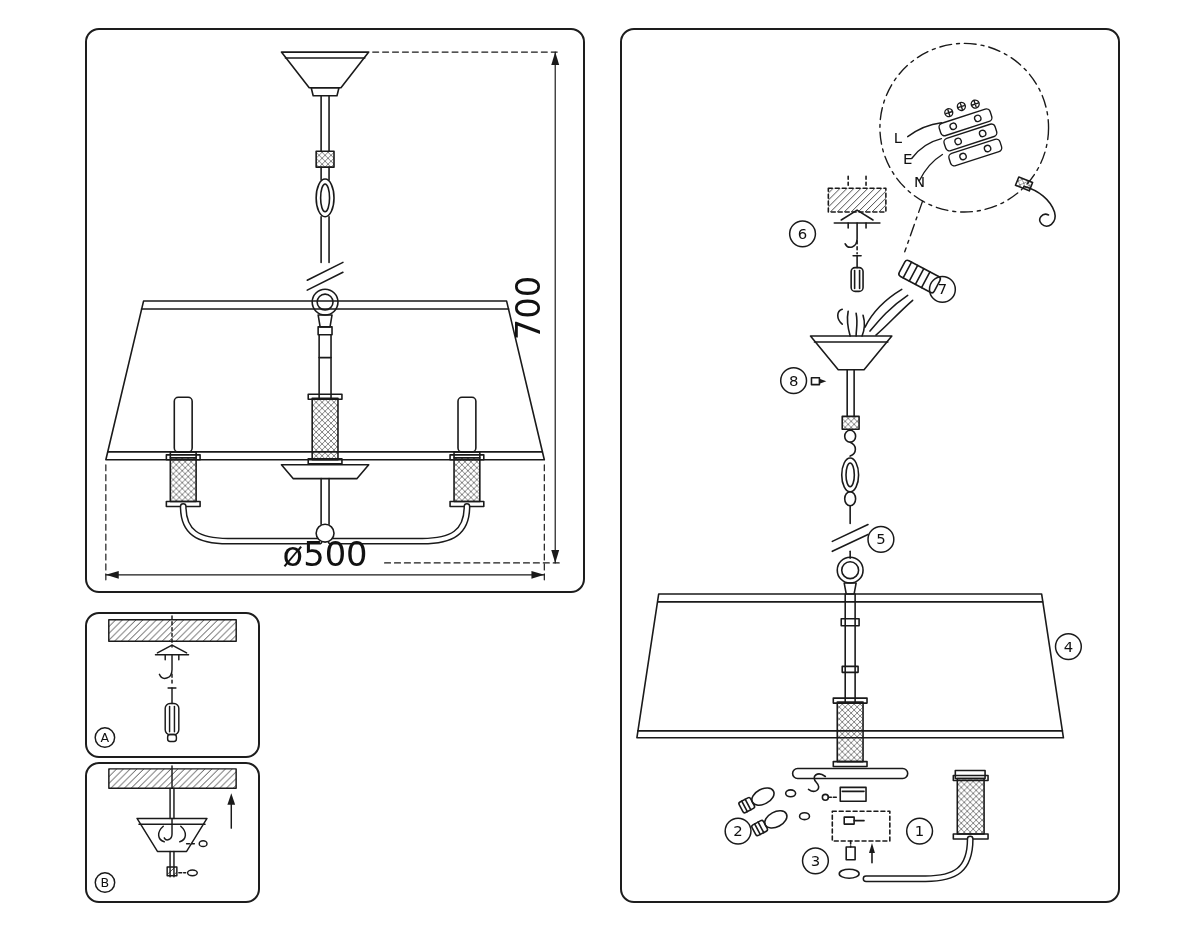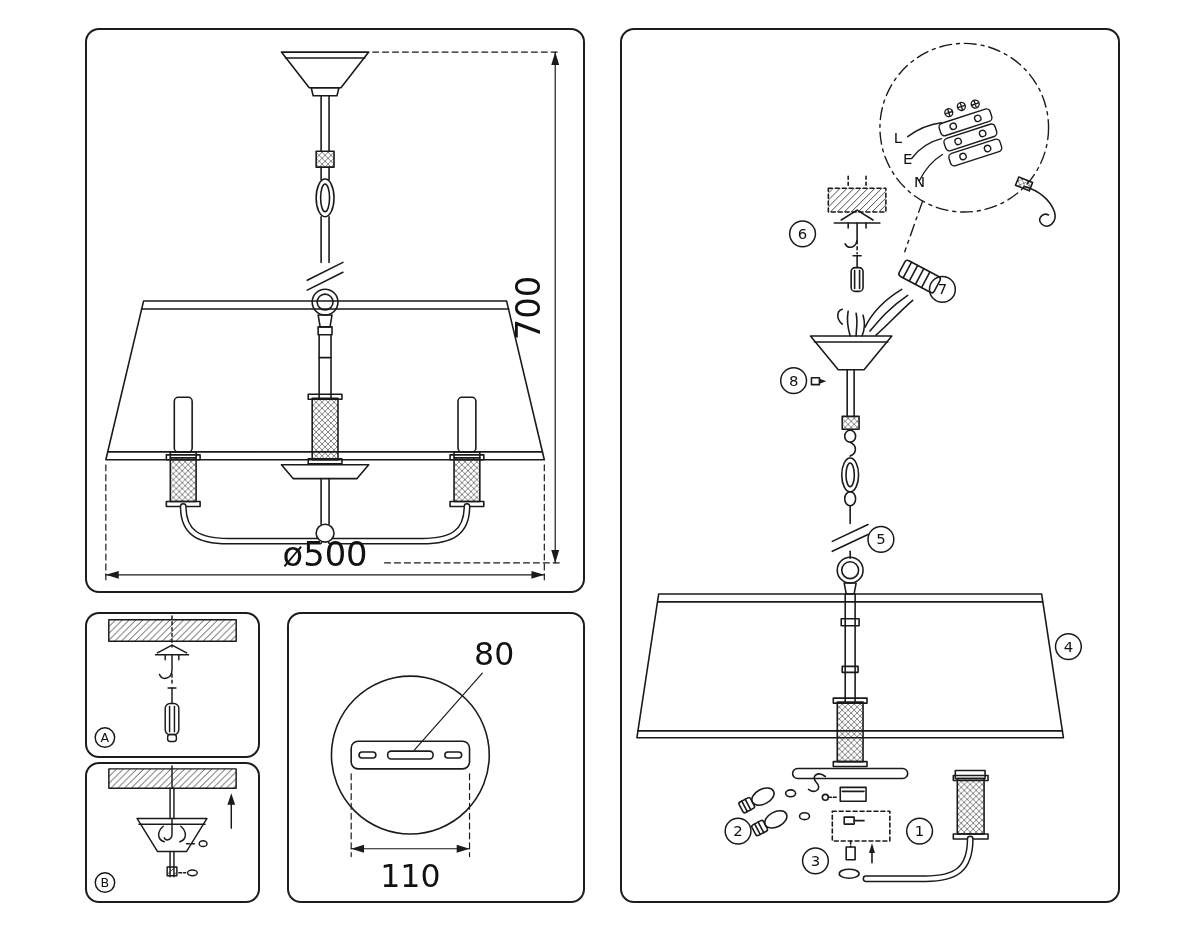--- a/index.html
+++ b/index.html
@@ -214,45 +214,20 @@
           <ellipse cx="108" cy="112" rx="5" ry="3"></ellipse>
         </g>
         <g>
           <circle cx="18" cy="122" r="10"></circle>
           <text x="18" y="127" font-size="13" text-anchor="middle">B</text>
         </g>
       </g>
     </svg>
   </div>
 
-  <div class="panel" id="panel-plate">
-    <svg viewBox="0 0 298 291">
-      <g stroke="#1a1a1a" fill="none" stroke-width="1.6" stroke-linecap="round" stroke-linejoin="round">
-        <g>
-          <circle cx="123" cy="143" r="80"></circle>
-          <rect x="63" y="129" width="120" height="28" rx="7"></rect>
-          <rect x="100" y="139" width="46" height="8" rx="3.5"></rect>
-          <rect x="71" y="140" width="17" height="6" rx="3"></rect>
-          <rect x="158" y="140" width="17" height="6" rx="3"></rect>
-        </g>
-        <g stroke-width="1.2">
-          <line x1="196" y1="60" x2="127" y2="138"></line>
-        </g>
-        <text x="208" y="52" font-size="32" text-anchor="middle">80</text>
-        <g stroke-width="1.2">
-          <line x1="63" y1="162" x2="63" y2="246" stroke-dasharray="6 4"></line>
-          <line x1="183" y1="162" x2="183" y2="246" stroke-dasharray="6 4"></line>
-          <line x1="63" y1="238" x2="183" y2="238"></line>
-          <path d="M63 238 L76 234 L76 242 Z" fill="#1a1a1a" stroke="none"></path>
-          <path d="M183 238 L170 234 L170 242 Z" fill="#1a1a1a" stroke="none"></path>
-        </g>
-        <text x="123" y="277" font-size="32" text-anchor="middle">110</text>
-      </g>
-    </svg>
-  </div>
 
   <div class="panel" id="panel-assembly">
     <svg viewBox="0 0 500 875">
       <defs>
         <pattern id="cr-asm" width="6" height="6" patternUnits="userSpaceOnUse">
           <path d="M0 6L6 0M0 0L6 6" stroke="#1a1a1a" stroke-width="0.55" fill="none"></path>
         </pattern>
         <pattern id="hatch-asm" width="7" height="7" patternUnits="userSpaceOnUse">
           <path d="M0 7L7 0" stroke="#1a1a1a" stroke-width="0.8" fill="none"></path>
         </pattern>

